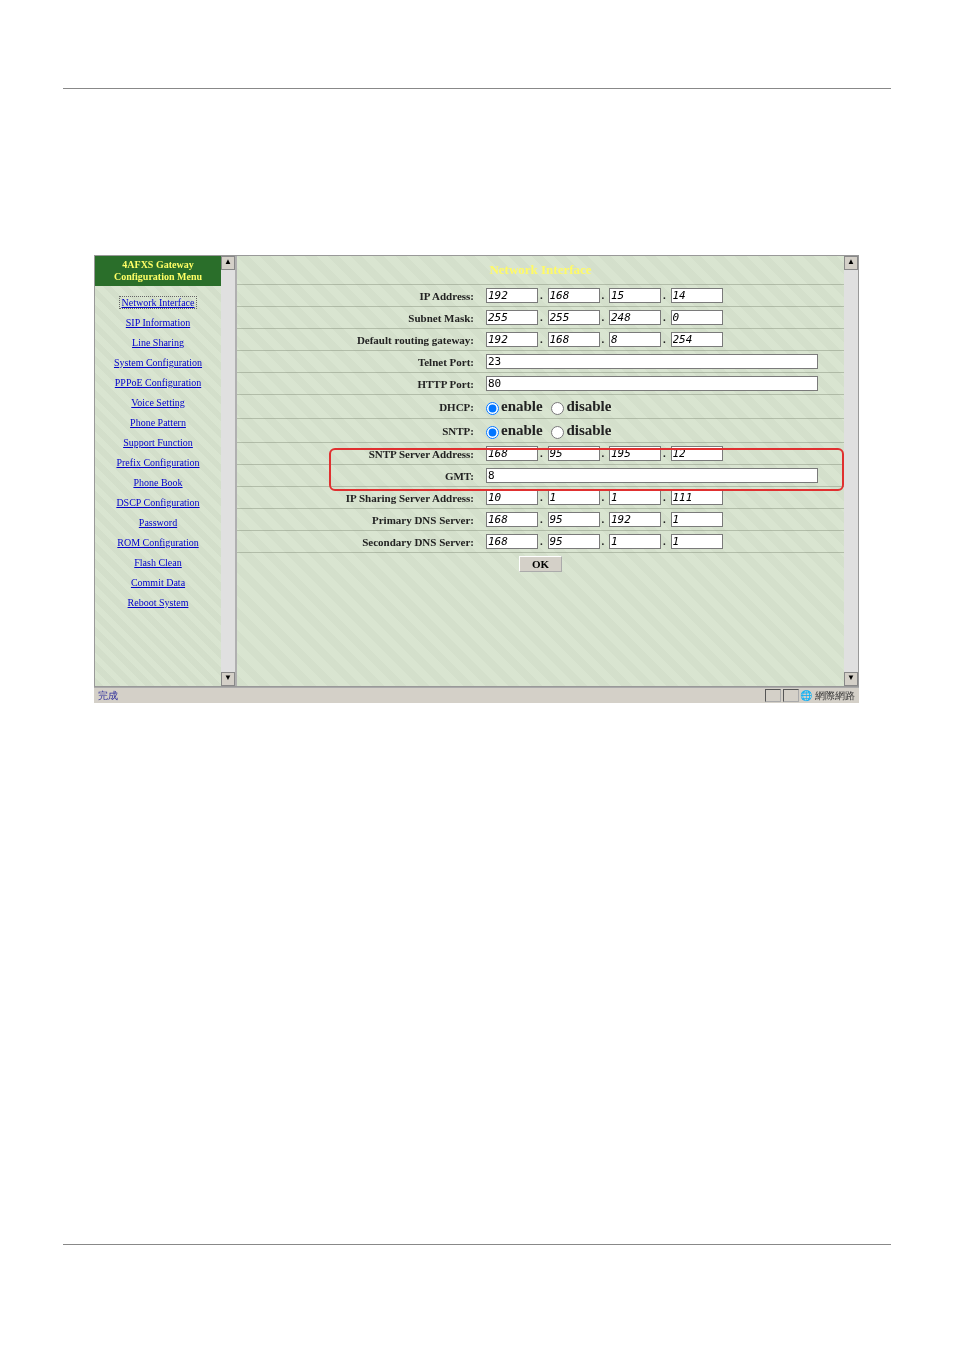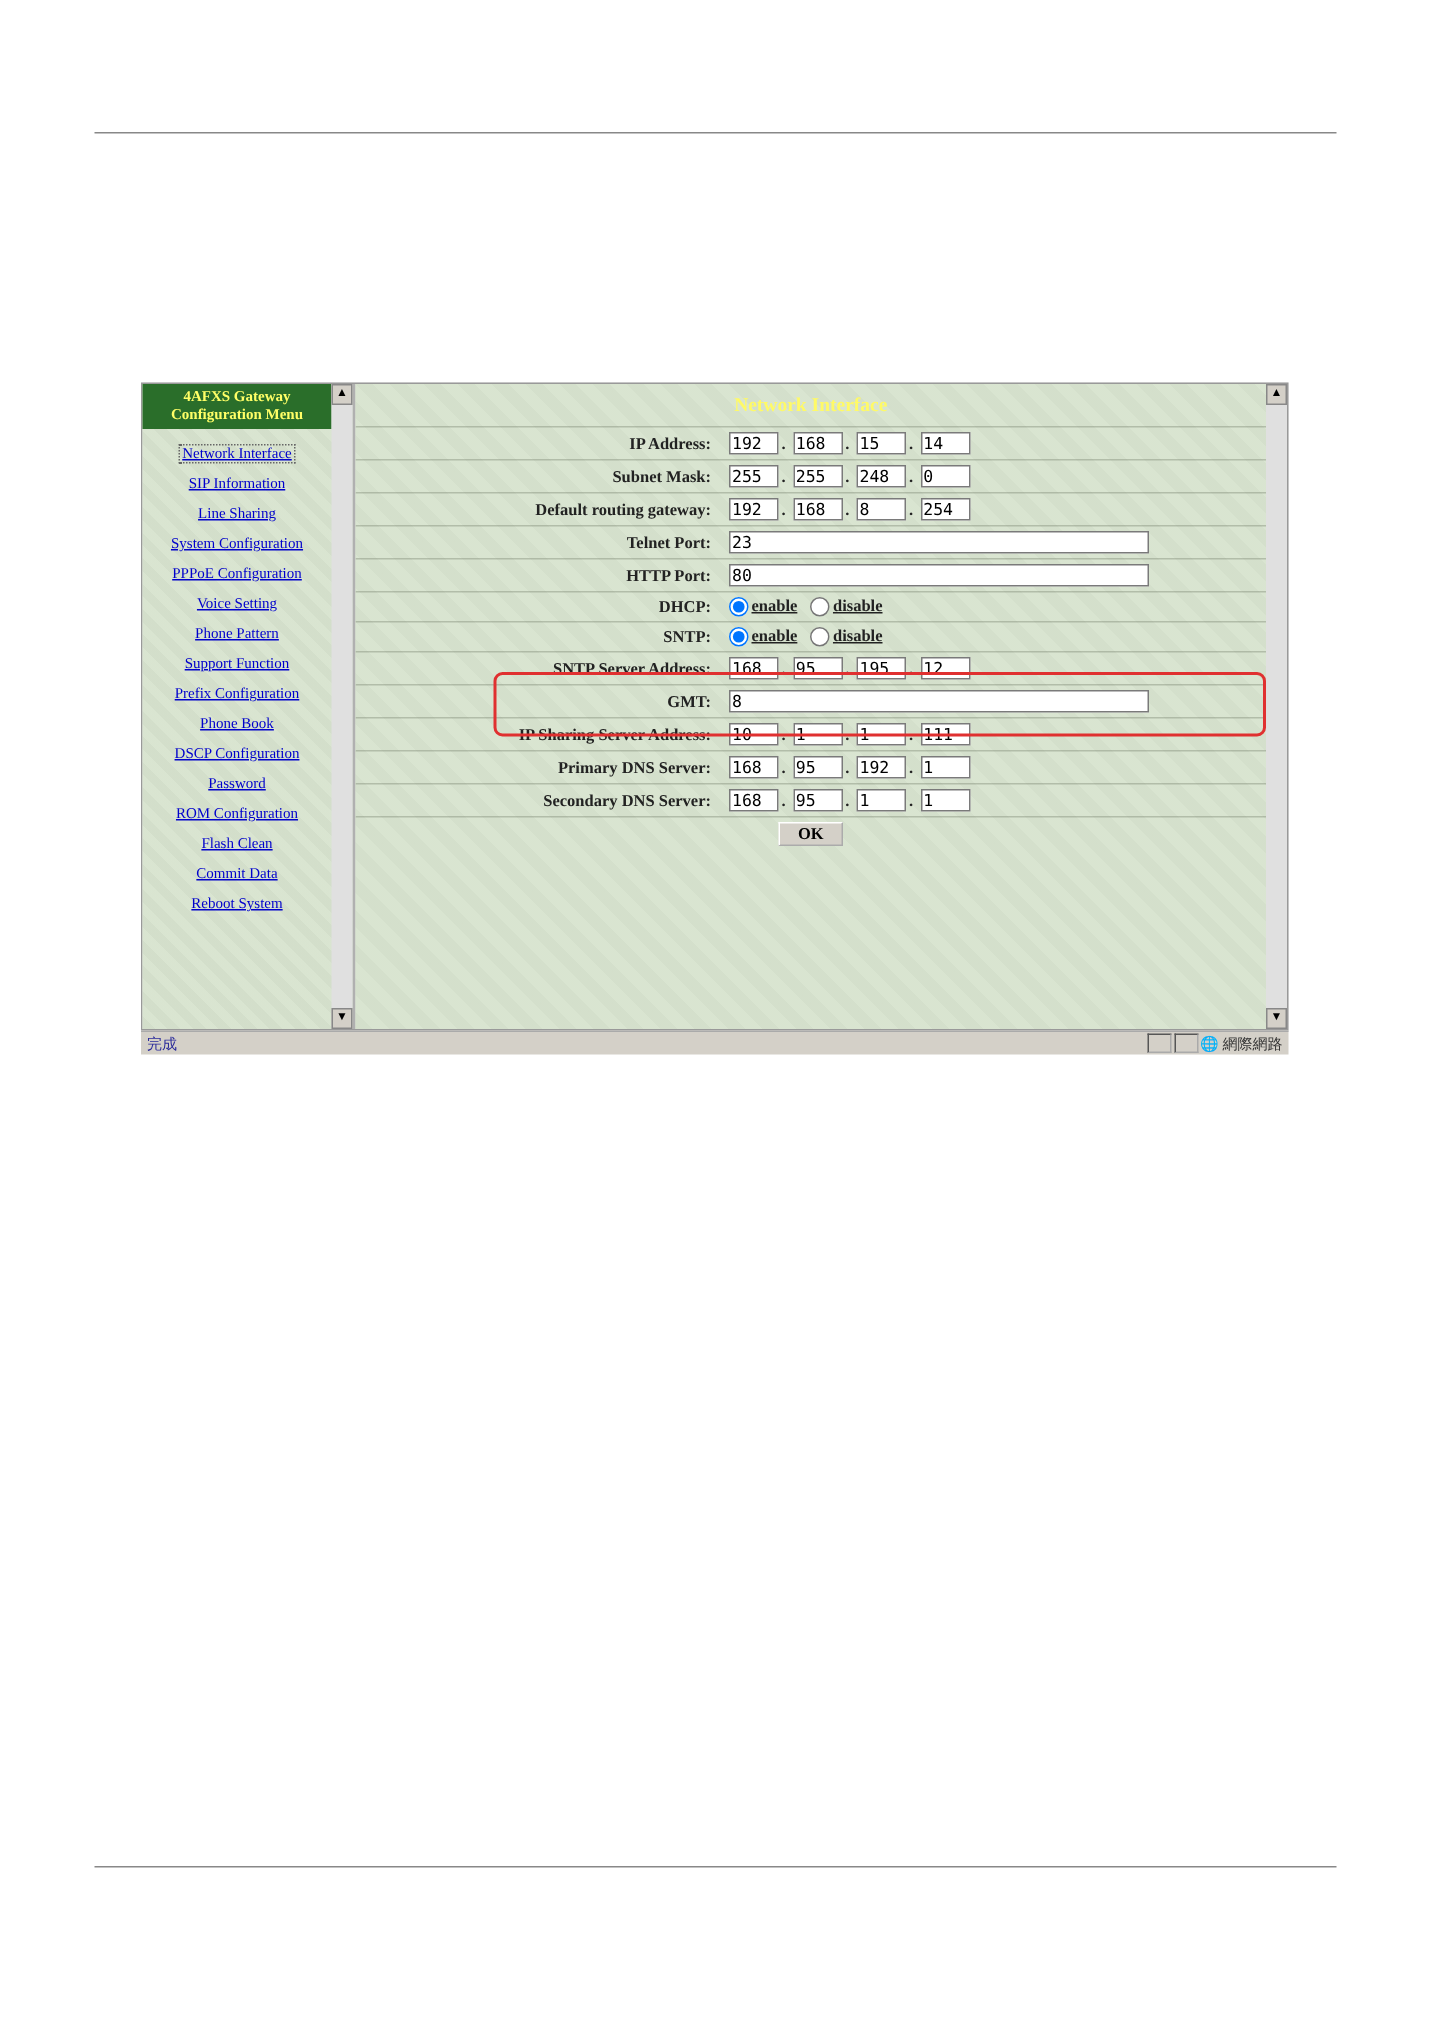--- a/index.html
+++ b/index.html
@@ -116,39 +116,40 @@
       font-size: 11px;
       font-weight: bold;
       color: #222;
     }
     .form-table td.label {
       text-align: right;
       width: 245px;
       padding-right: 8px;
     }
     .ip-input {
-      width: 33px;
+      width: 52px;
       font-family: monospace;
       font-size: 11px;
       border: 1px solid #7a7a7a;
       background: #fff;
       padding: 0 1px;
       height: 15px;
+      font-style: italic;
     }
     .port-input {
-      width: 280px;
+      width: 332px;
       font-family: monospace;
       font-size: 11px;
       border: 1px solid #7a7a7a;
       background: #fff;
       padding: 0 1px;
       height: 15px;
     }
     .dot { font-weight: bold; padding: 0 2px; }
-    .radio-lbl { font-weight: bold; font-size: 11px; margin-right: 6px; text-decoration: underline; }
+    .radio-lbl { font-weight: bold; font-size: 15px; margin-right: 6px; }
     .highlight-row td {
       position: relative;
       margin-top: 20px;
     }
     .highlight-box {
       position: absolute;
       border: 2px solid #e03030;
       border-radius: 6px;
       left: 92px;
       width: 515px;

